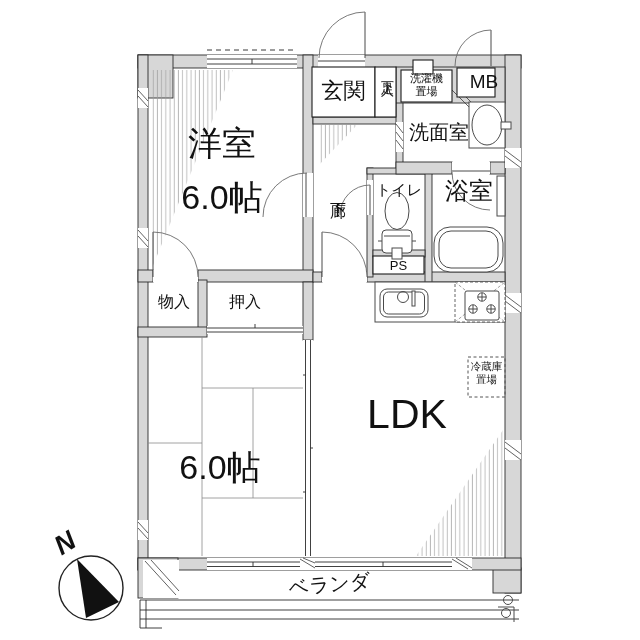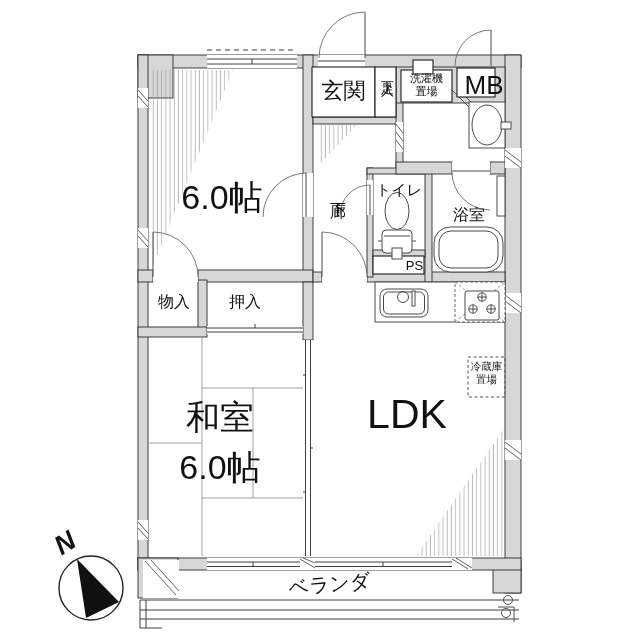--- a/index.html
+++ b/index.html
@@ -263,38 +263,39 @@
     <rect x="148" y="337" width="155" height="221" fill="none"></rect>
     <rect x="313" y="282" width="192" height="276" fill="none"></rect>
     <rect x="313" y="124" width="54" height="148" fill="none"></rect>
     <rect x="373" y="174" width="52" height="76" fill="none"></rect>
     <rect x="432" y="174" width="73" height="98" fill="none"></rect>
     <rect x="403" y="102" width="102" height="60" fill="none"></rect>
     <rect x="148" y="570" width="357" height="30" fill="none"></rect>
   </g>
 </svg>
 
+<div class="lbl" style="left:152px;top:126px;width:140px;font-size:34px;font-weight:500;">洋室</div>
 <div class="lbl" style="left:152px;top:180px;width:140px;font-size:34px;font-weight:500;">6.0帖</div>
 
-<div class="lbl" style="left:150px;top:400px;width:140px;font-size:34px;font-weight:500;">和室</div>
 <div class="lbl" style="left:150px;top:450px;width:140px;font-size:34px;font-weight:500;">6.0帖</div>
 
 <div class="lbl" style="left:337px;top:393px;width:140px;font-size:41px;font-weight:500;">LDK</div>
 
 <div class="lbl" style="left:312px;top:79px;width:63px;font-size:22px;">玄関</div>
 <div class="vlbl" style="left:378px;top:71px;font-size:13px;">下足入</div>
 
 <div class="lbl" style="left:401px;top:73px;width:51px;font-size:11px;">洗濯機</div>
 <div class="lbl" style="left:401px;top:86px;width:51px;font-size:11px;">置場</div>
 
-<div class="lbl" style="left:457px;top:72px;width:54px;font-size:26px;">MB</div>
+<div class="lbl" style="left:457px;top:72px;width:54px;font-size:19px;">MB</div>
+<div class="lbl" style="left:399px;top:122px;width:80px;font-size:20px;">洗面室</div>
 <div class="lbl" style="left:373px;top:182px;width:52px;font-size:15px;">トイレ</div>
-<div class="lbl" style="left:444px;top:207px;width:50px;font-size:16px;">浴室</div>
+<div class="lbl" style="left:444px;top:178px;width:50px;font-size:24px;">浴室</div>
 <div class="vlbl" style="left:327px;top:189px;font-size:16px;">廊下</div>
-<div class="lbl" style="left:373px;top:259px;width:51px;font-size:13px;margin-left:16px;">PS</div>
+<div class="lbl" style="left:373px;top:259px;width:51px;font-size:13px;">PS</div>
 
 <div class="lbl" style="left:148px;top:294px;width:52px;font-size:16px;">物入</div>
 <div class="lbl" style="left:207px;top:294px;width:76px;font-size:16px;">押入</div>
 
 <div class="lbl" style="left:468px;top:361px;width:37px;font-size:10.5px;">冷蔵庫</div>
 <div class="lbl" style="left:468px;top:374px;width:37px;font-size:10.5px;">置場</div>
 
 <div class="lbl" style="left:272px;top:574px;width:115px;font-size:20px;transform:rotate(-5deg);">ベランダ</div>
 
 <div class="lbl" style="left:50px;top:529px;width:30px;font-size:27px;font-style:italic;font-weight:600;transform:rotate(-32deg);">N</div>

